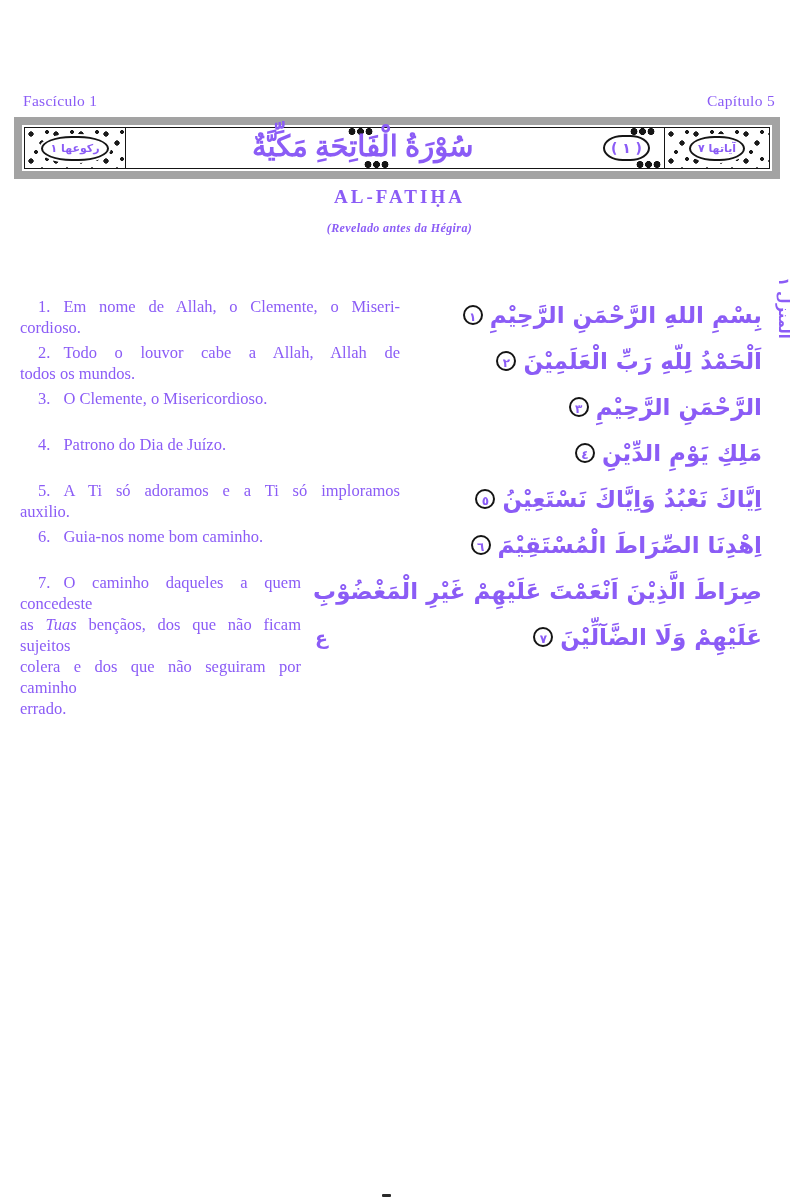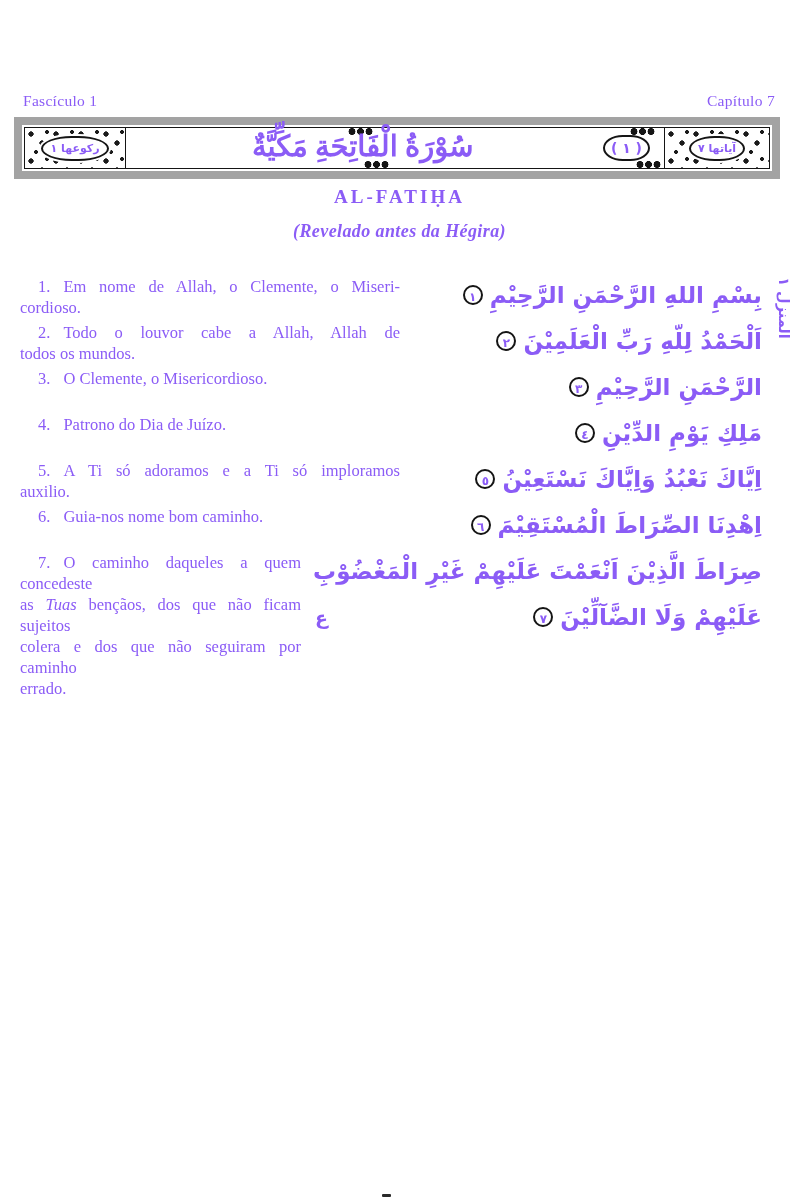--- a/index.html
+++ b/index.html
@@ -68,24 +68,24 @@
   .bump.b1{bottom:0;left:44%;}
   .bump.t2{top:0;right:8px;}
   .bump.b2{bottom:0;right:2px;}
   
   .surah-title{
     position:absolute;top:186px;left:0;width:100%;text-align:center;
     font-size:19px;font-weight:bold;letter-spacing:3px;
   }
   .surah-subtitle{
     position:absolute;top:221px;left:0;width:100%;text-align:center;
-    font-size:18px;font-weight:bold;font-style:italic;letter-spacing:.4px;
-  }
-  
-  .verses{position:absolute;top:272px;left:20px;width:756px;}
+    font-size:12px;font-weight:bold;font-style:italic;letter-spacing:.4px;
+  }
+  
+  .verses{position:absolute;top:292px;left:20px;width:756px;}
   .verse-row{display:flex;align-items:flex-start;}
   .pt{width:392px;box-sizing:border-box;padding:4px 12px 0 0;
       font-size:16.5px;line-height:21px;}
   .pt-line{text-align:justify;}
   .pt-line.jl{text-align-last:justify;}
   .pt-line.first{text-indent:18px;}
   .pt-num{display:inline-block;text-indent:0;margin-right:13px;}
   .it{font-style:italic;}
   .ar{flex:1;box-sizing:border-box;padding-right:14px;}
   .ar-line{
@@ -111,21 +111,21 @@
     background:#2a2a2a;border-radius:1px;
   }
 </style>
 </head>
 <body>
 
 <div class="page">
 
   <div class="running-header">
     <span>Fascículo 1</span>
-    <span>Capítulo 7</span>
+    <span>Capítulo 5</span>
   </div>
 
   <div class="banner">
     <div class="banner-inner">
       <div class="ornament left">
         <span class="cartouche">ركوعها ١</span>
       </div>
       <div class="banner-center">
         <span class="bump t1"></span>
         <span class="bump b1"></span>

